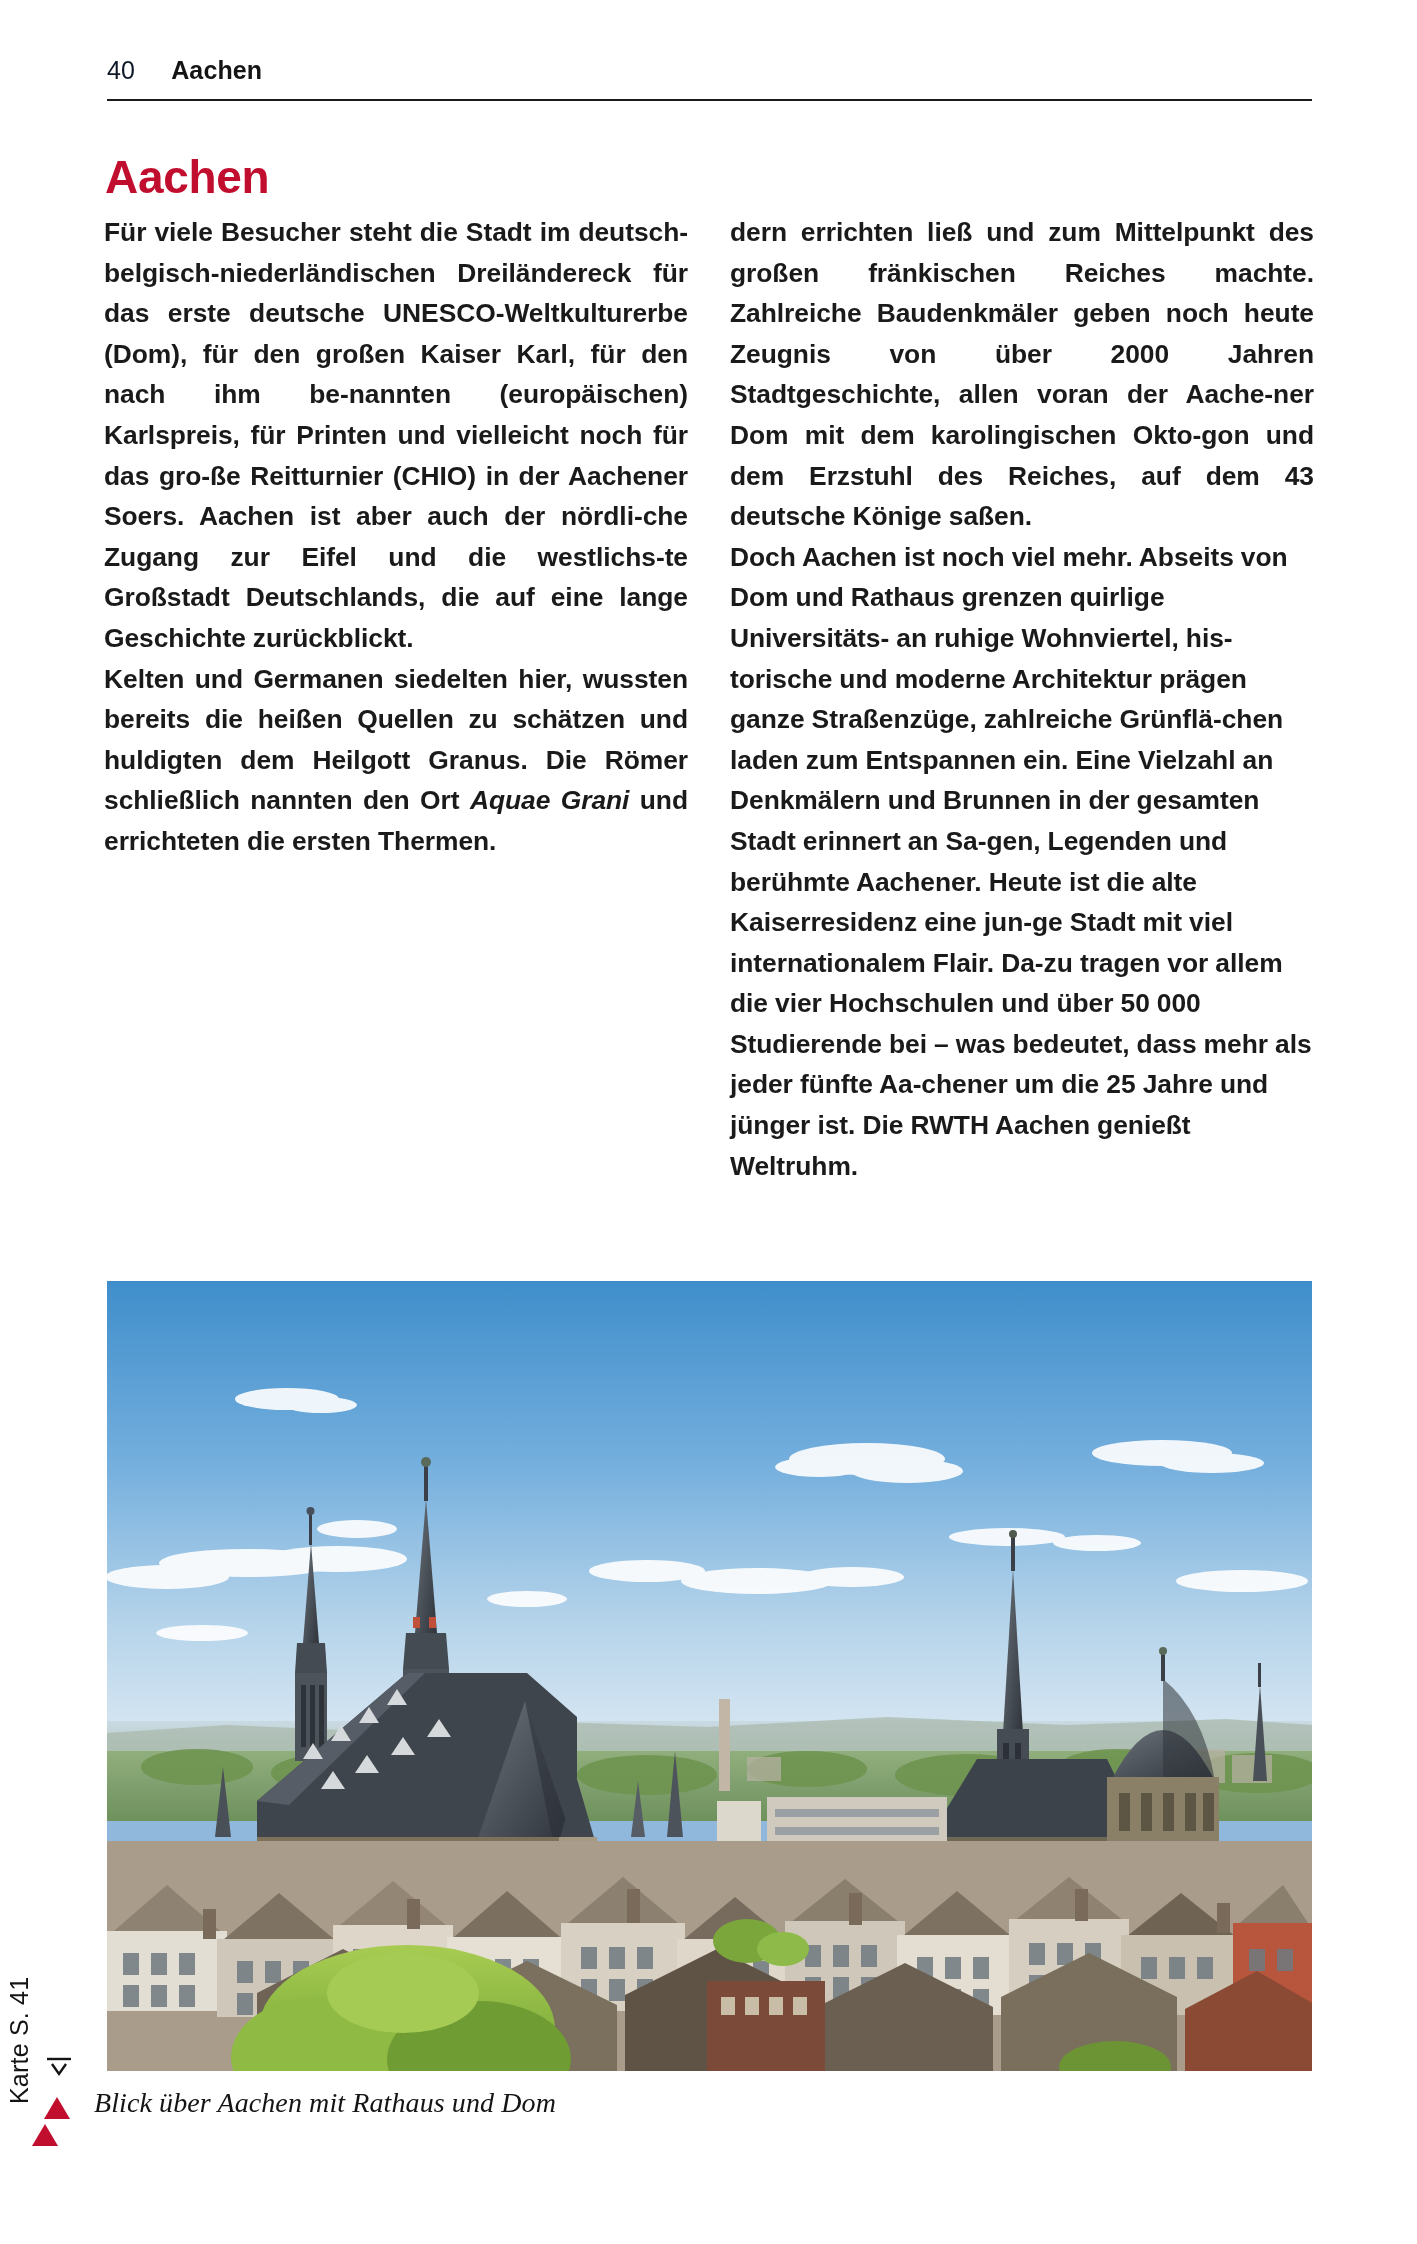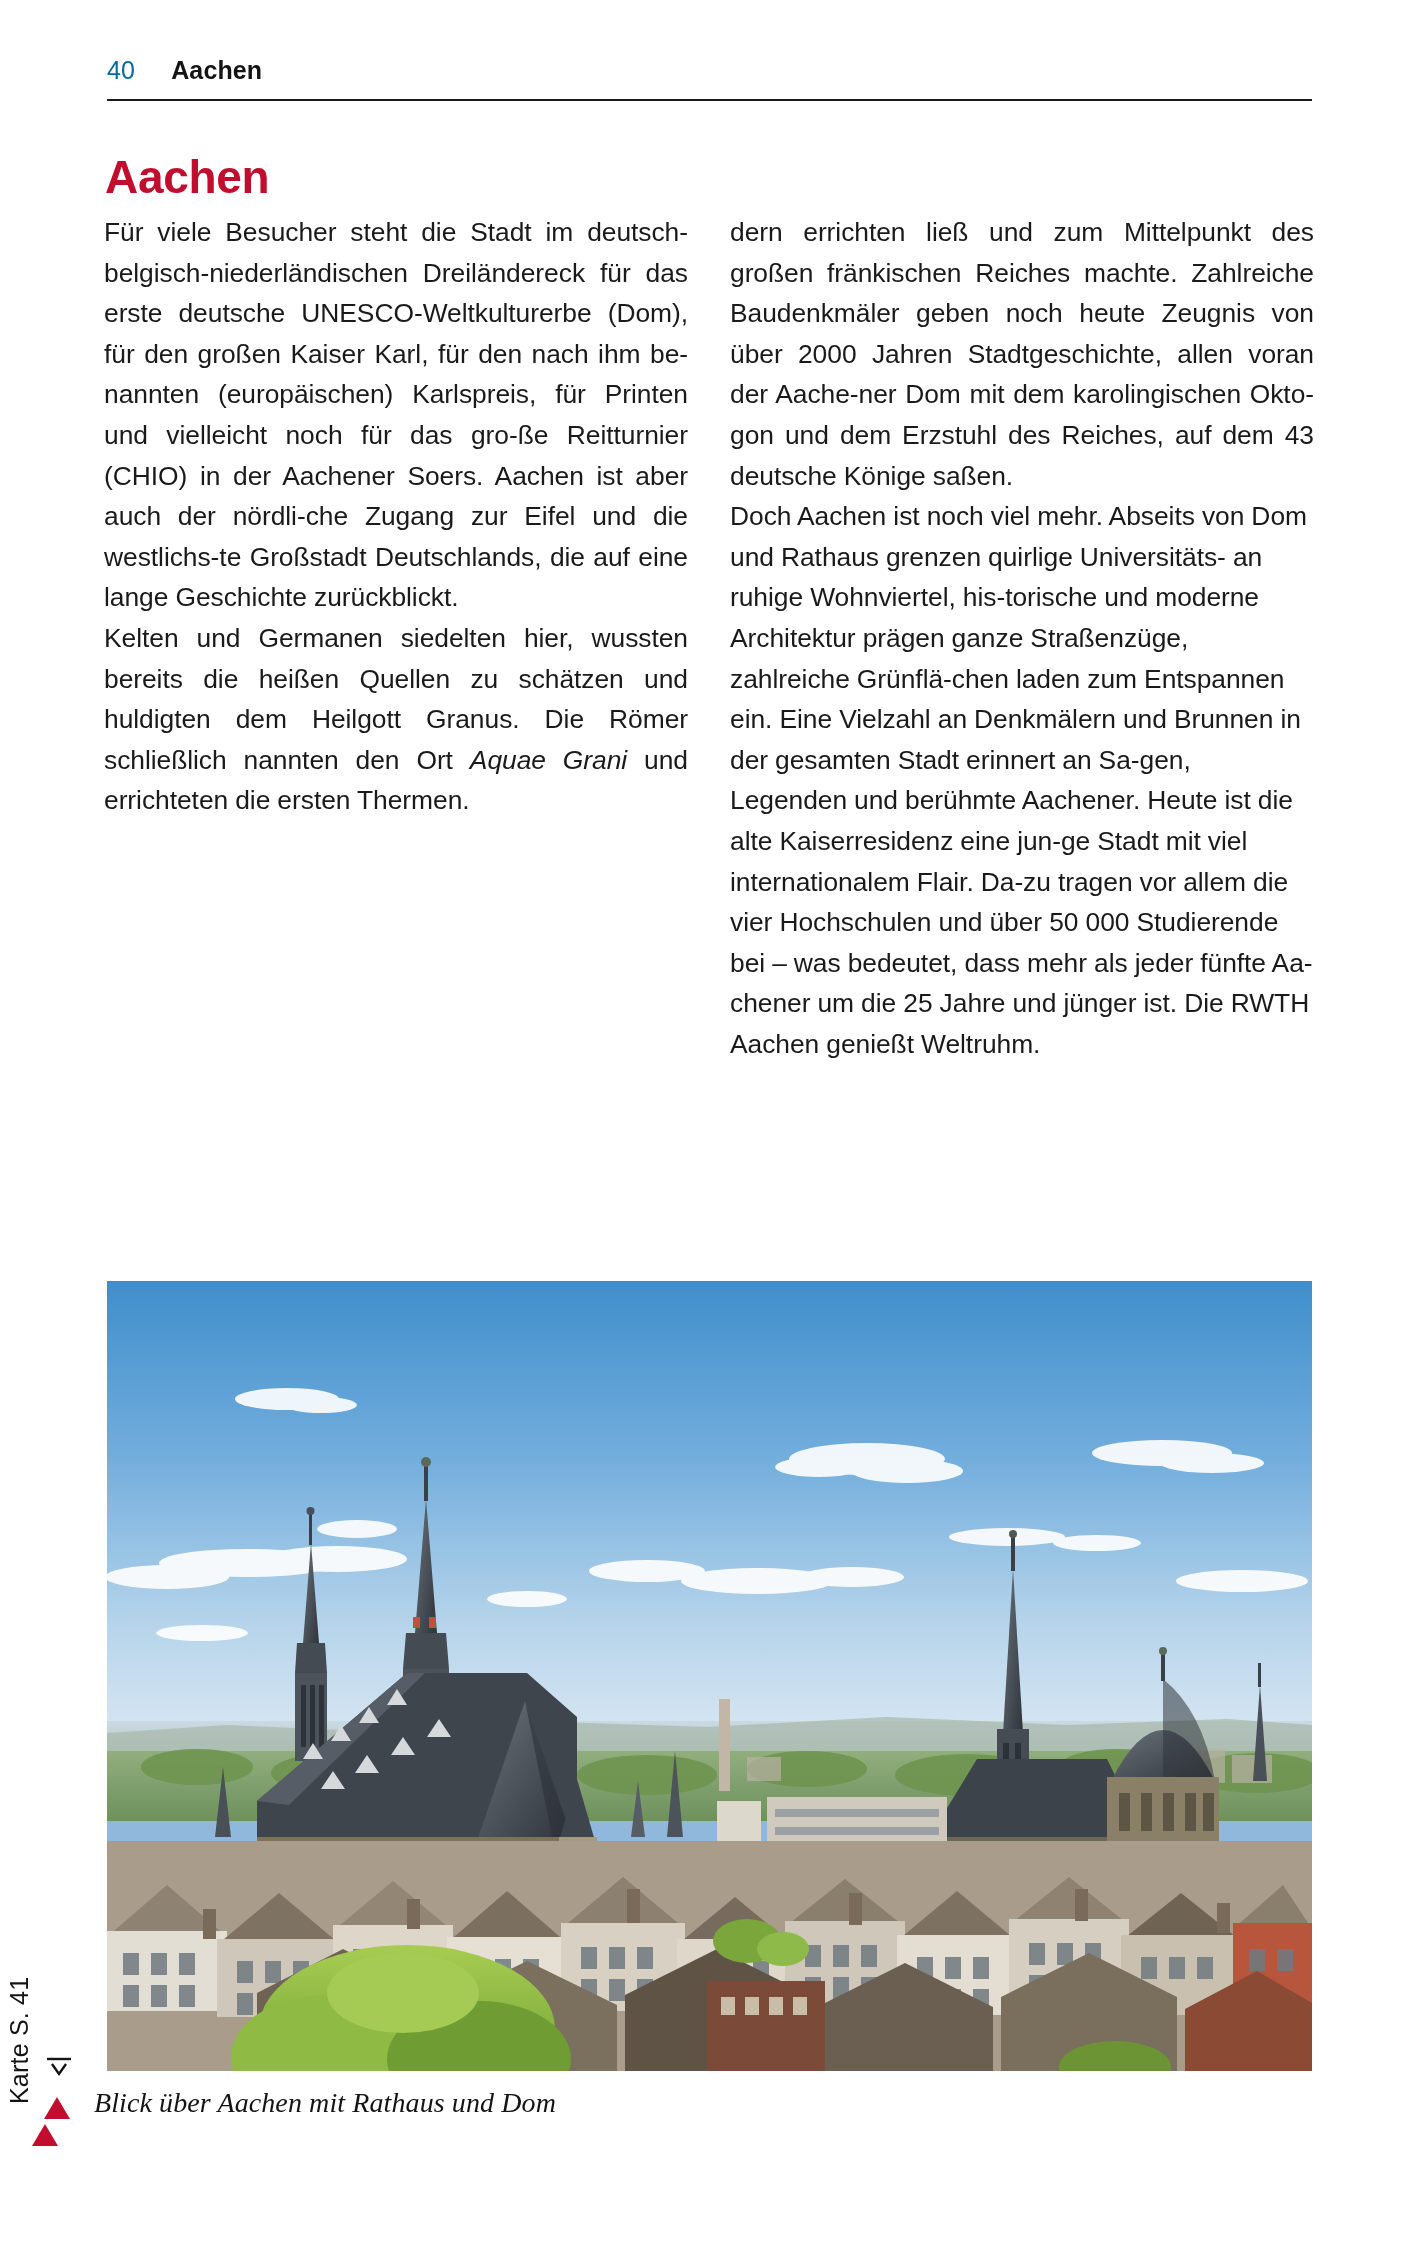--- a/index.html
+++ b/index.html
@@ -28,21 +28,21 @@
     top: 56px;
     width: 1205px;
     display: flex;
     align-items: baseline;
     gap: 36px;
   }
   .runhead-page {
     font-size: 25px;
     font-weight: 400;
     letter-spacing: 0.2px;
-    color: #0369a1;
+    color: #0f172a;
   }
   .runhead-title {
     font-size: 25px;
     font-weight: 700;
     letter-spacing: 0.1px;
     color: #141414;
   }
   .runhead-rule {
     position: absolute;
     left: 107px;
@@ -64,20 +64,21 @@
   }
 
   
   .columns {
     position: absolute;
     left: 104px;
     top: 212px;
     width: 1210px;
     display: flex;
     gap: 42px;
+    font-weight: bold;
   }
   .col {
     width: 587px;
   }
   .col p {
     margin: 0;
     font-size: 26.4px;
     line-height: 40.6px;
     text-align: justify;
     text-justify: inter-word;

